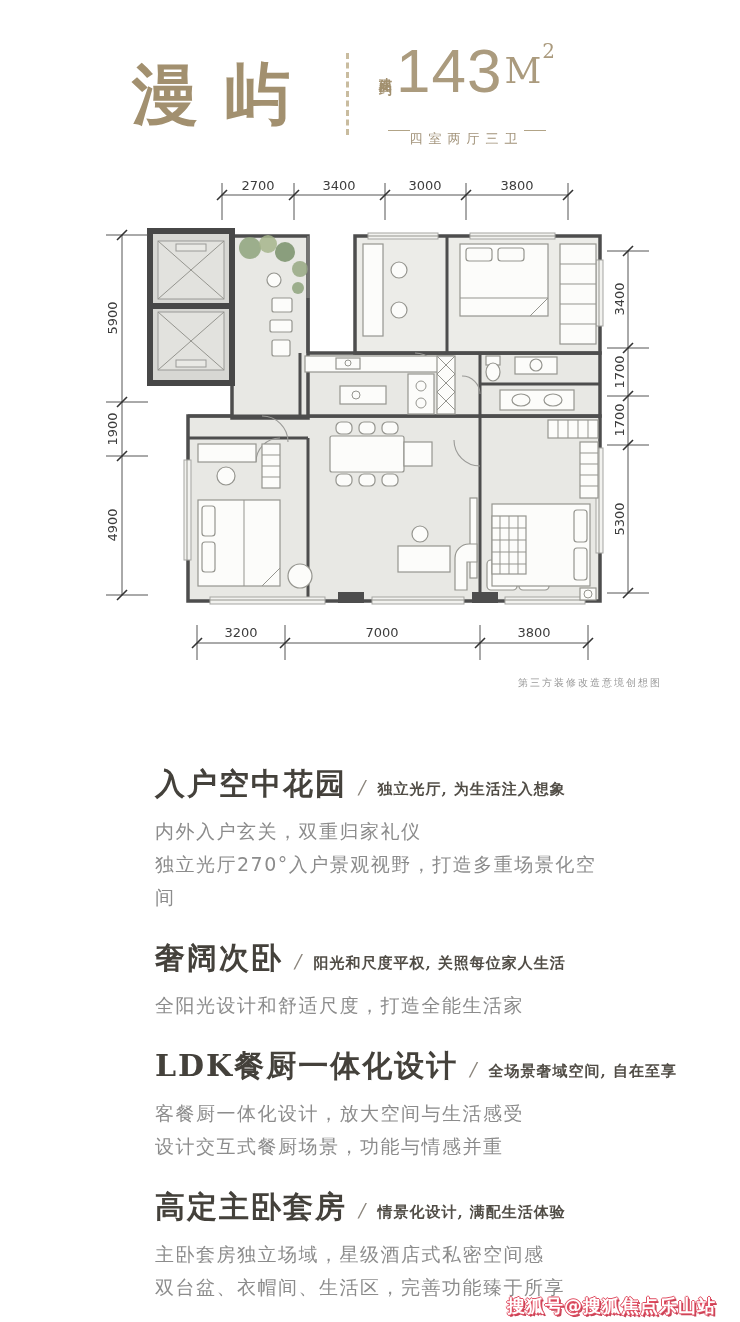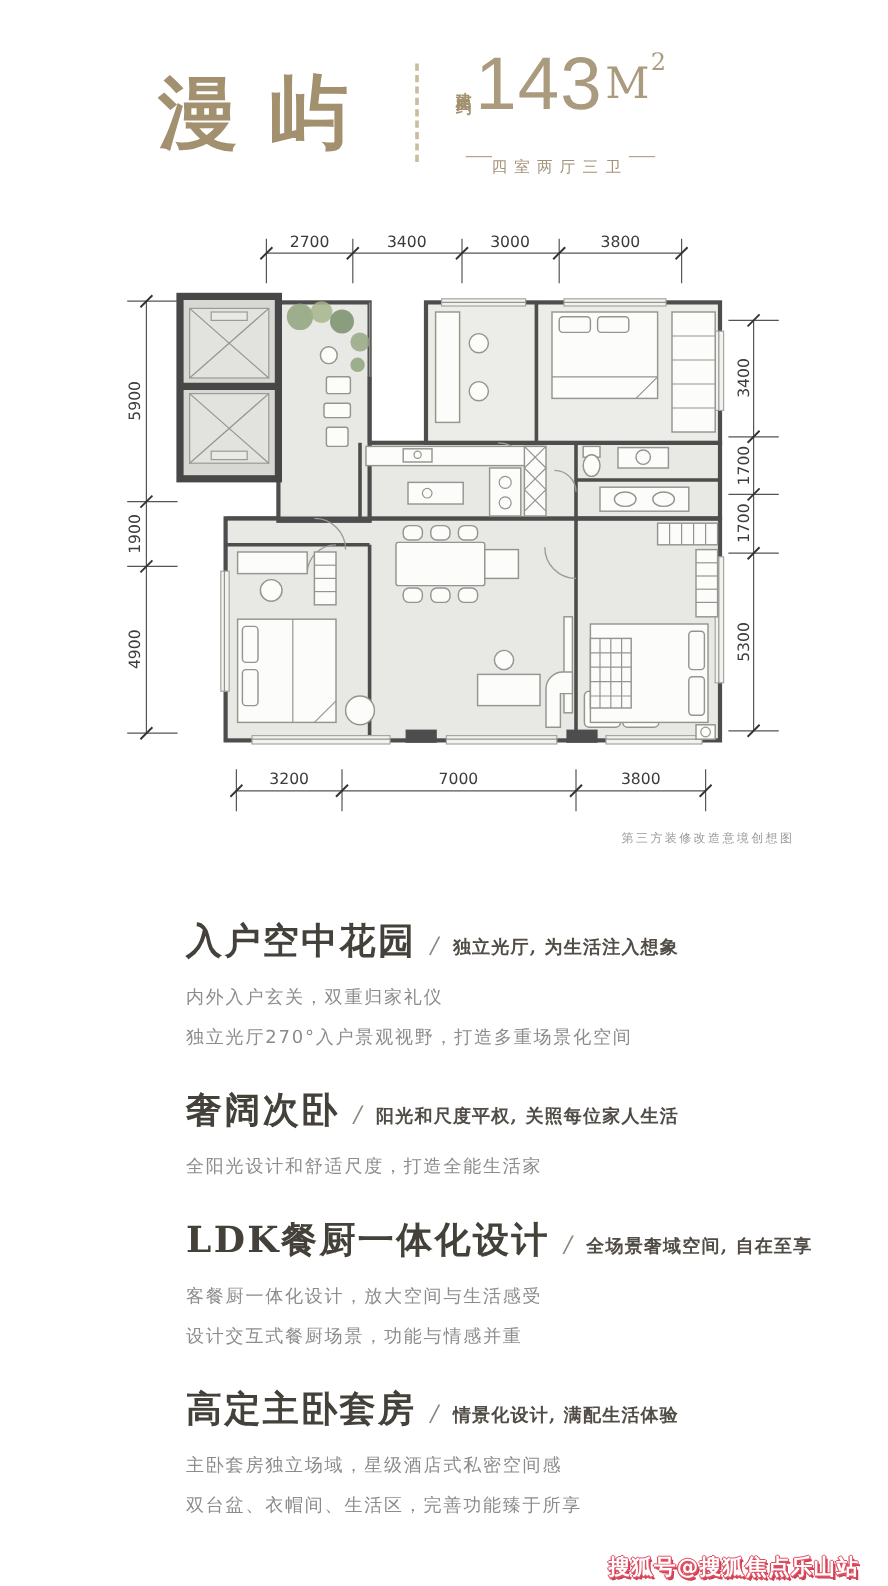--- a/index.html
+++ b/index.html
@@ -33,21 +33,21 @@
     font-size:36px;color:#ab9b7e;margin-left:2px;
   }
   .area-exp{
     font-family:"DejaVu Serif","Liberation Serif",serif;
     font-size:20px;color:#ab9b7e;position:relative;top:-20px;left:1px;
   }
   .layout-row{display:flex;align-items:flex-start;margin-top:28px;}
   .dash{width:22px;border-top:1px solid #b2a487;height:0;}
   .layout-label{font-size:13px;color:#a2937a;letter-spacing:6px;}
   
-  .planwrap{position:absolute;top:164px;left:0;width:652px;height:560px;}
+  .planwrap{position:absolute;top:148px;left:0;width:652px;height:560px;}
   svg{display:block;}
   svg text{font-family:"DejaVu Sans","Liberation Sans",sans-serif;}
   .dimline{stroke:#555;stroke-width:1;}
   .tick{stroke:#555;stroke-width:1;}
   .slash{stroke:#333;stroke-width:1.6;}
   .dimtxt{font-size:13px;fill:#3c3c3c;}
   .caption{font-size:10px;fill:#9a9a9a;letter-spacing:2px;}
   .floor{fill:#e8e8e4;stroke:#4d4d4d;stroke-width:3.5;}
   .floor2{fill:#ecece8;stroke:#4d4d4d;stroke-width:3.5;}
   .wall{stroke:#4d4d4d;stroke-width:3;fill:none;}
@@ -67,21 +67,21 @@
   }
   .feat-head .slash-chr{
     font-family:"DejaVu Serif","Liberation Serif",serif;
     font-size:19px;color:#8b857c;font-style:italic;
   }
   .feat-head h3{
     margin:0;font-family:"DejaVu Serif","Liberation Serif",serif;
     font-size:15px;font-weight:700;color:#514d46;letter-spacing:1px;white-space:nowrap;
   }
   .feat p{
-    margin:0;font-size:15px;color:#8c8c8c;letter-spacing:1.5px;line-height:33px;
+    margin:0;font-size:19px;color:#8c8c8c;letter-spacing:1.5px;line-height:33px;
   }
   
   .watermark{
     position:absolute;right:24px;bottom:4px;
     font-size:18px;font-weight:700;letter-spacing:1px;color:#ffffff;
     text-shadow:
       1px 0 0 #e04f63,-1px 0 0 #e04f63,0 1px 0 #e04f63,0 -1px 0 #e04f63,
       2px 2px 0 #c84255,1px 1px 0 #e04f63;
   }
 </style>

